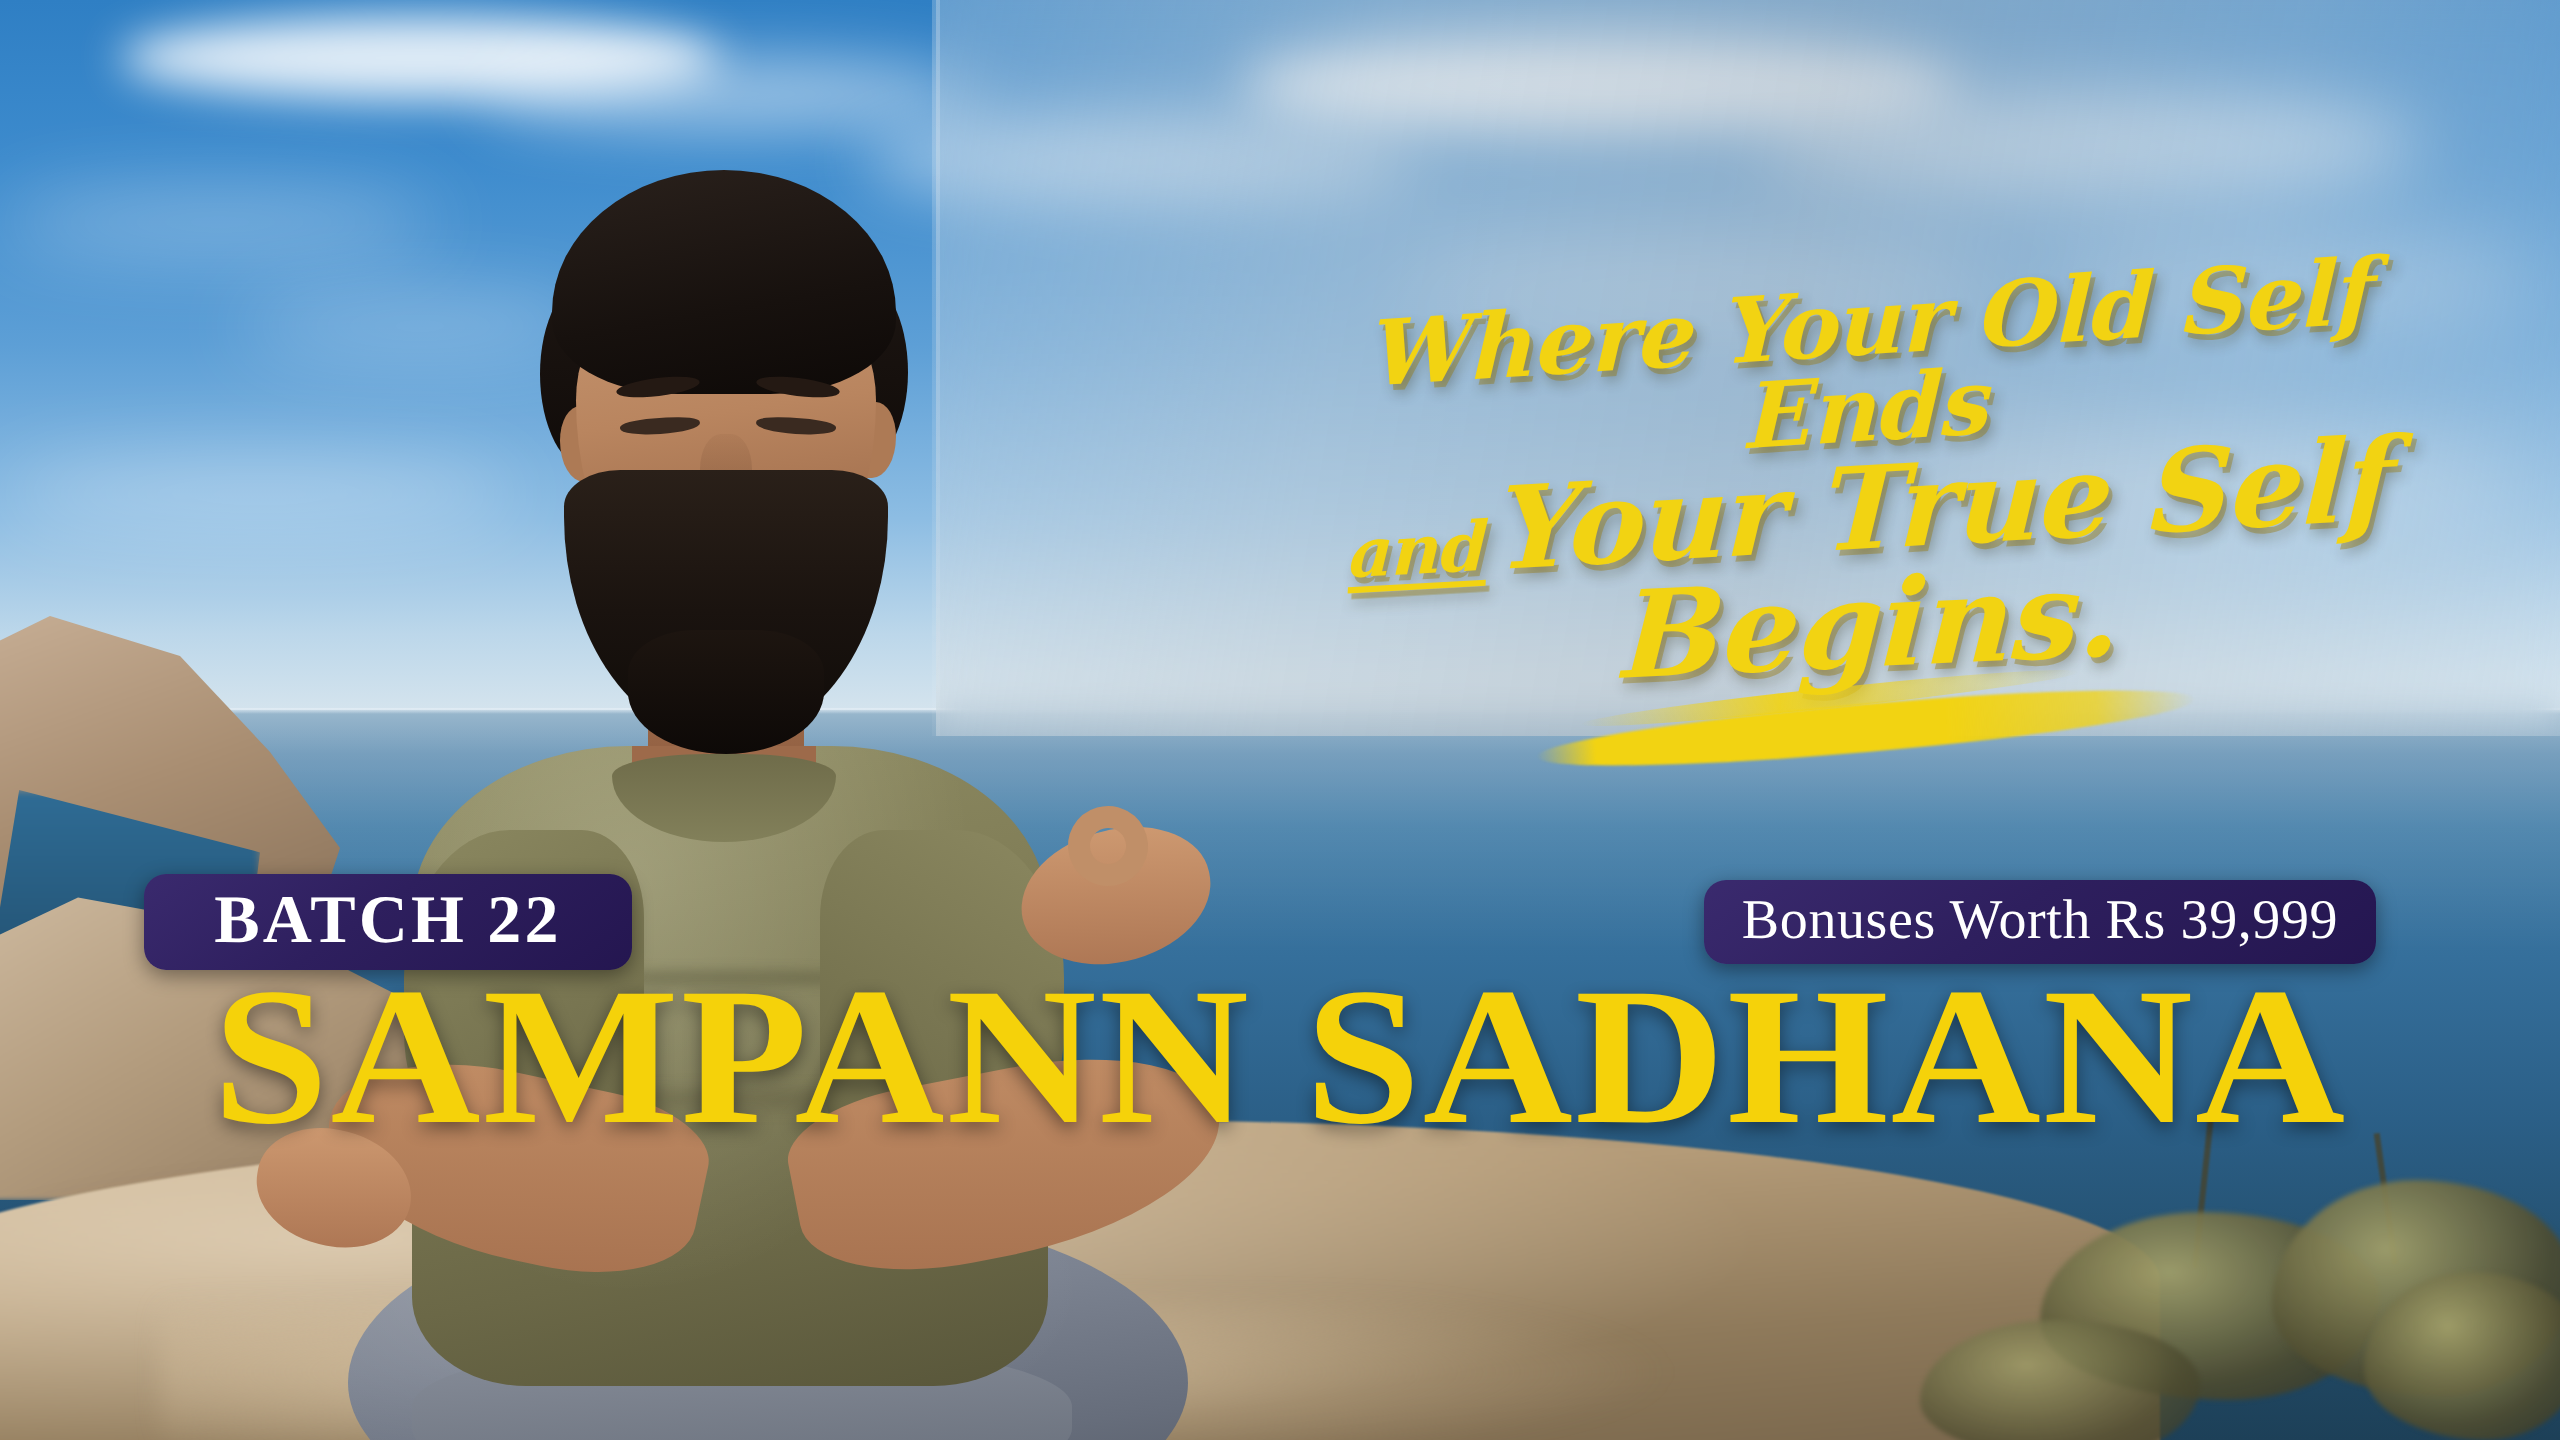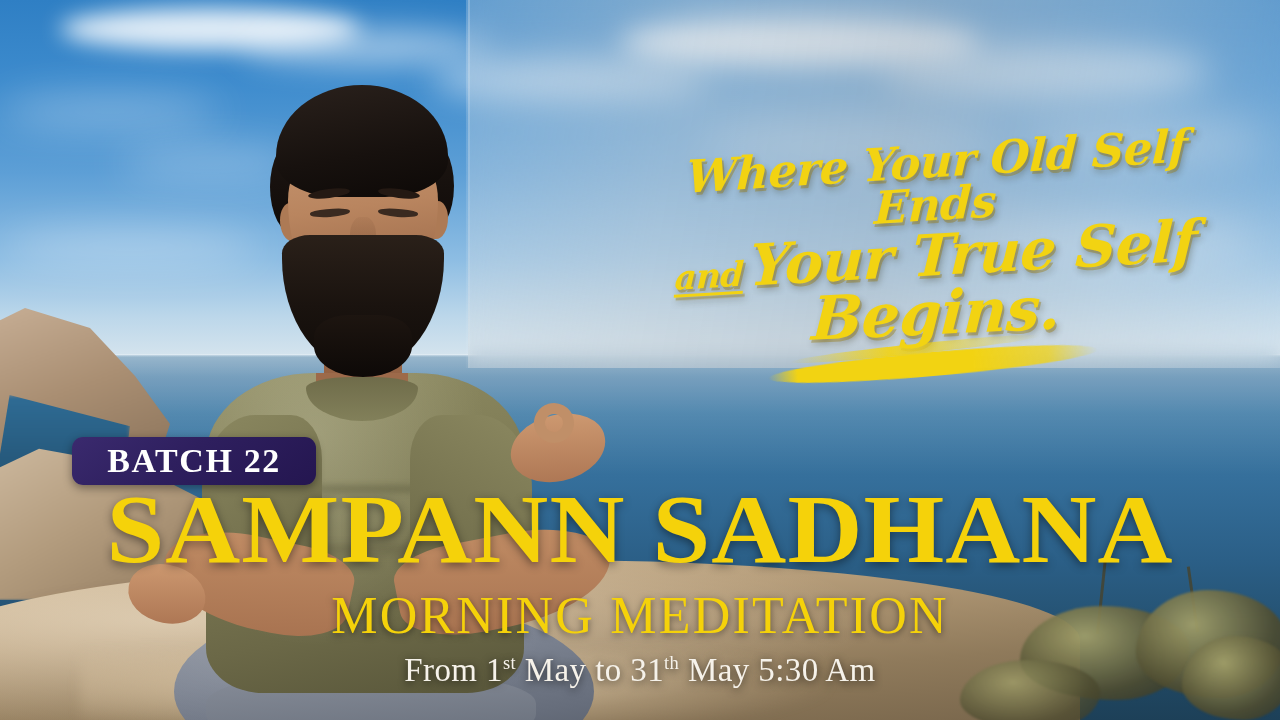--- a/index.html
+++ b/index.html
@@ -487,27 +487,18 @@
 
   <div class="tagline">
     <span class="tl1">Where Your Old Self Ends</span>
     <span class="tl2"><span class="tl-and">and</span><span>Your True Self</span></span>
     <span class="tl3">Begins.</span>
   </div>
   <div class="swoosh"></div>
   <div class="swoosh2"></div>
 
   <div class="badge" id="batch-badge">BATCH 22</div>
+  <div class="badge" id="bonus-badge">Bonuses Worth Rs 39,999</div>
 
   <div class="main-title">SAMPANN SADHANA</div>
-  <div class="sub-title">MORNING MEDITATION</div>
-
-  <div class="date-line">
-    <span>From</span>
-    <span>1</span><sup>st</sup>
-    <span>May</span>
-    <span>to</span>
-    <span>31</span><sup>th</sup>
-    <span>May</span>
-    <span>5:30 Am</span>
-  </div>
+
 
 </div>
 
 </body></html>

